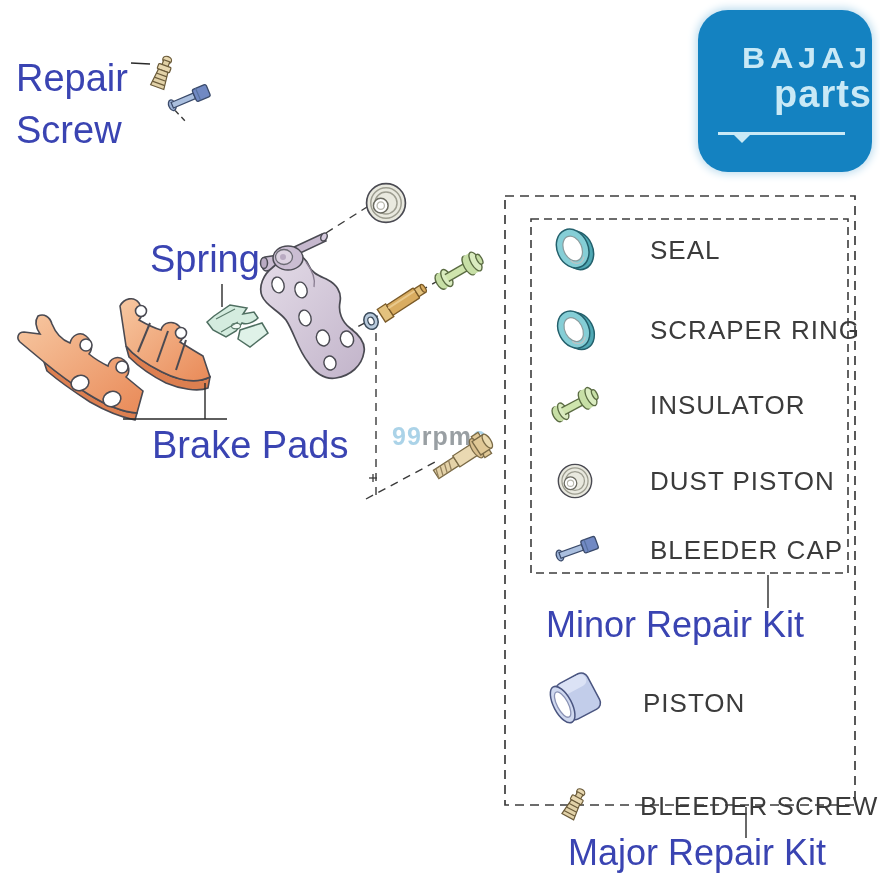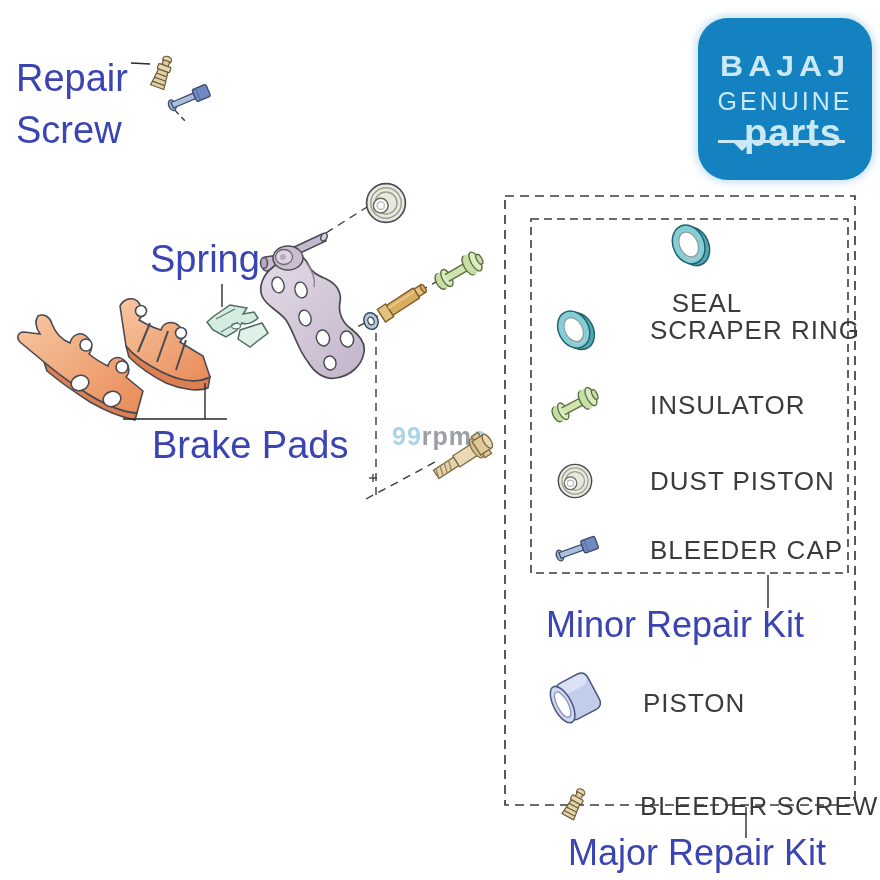--- a/index.html
+++ b/index.html
@@ -12,22 +12,22 @@
          font-family:"Liberation Sans",sans-serif;}
   svg{display:block;}
   #diagram{position:absolute;left:0;top:0;}
   .lbl{position:absolute;color:var(--label-blue);font-size:38px;line-height:1.15;white-space:nowrap;}
   .lbl-center{text-align:center;}
   .kit-row{position:absolute;left:532px;width:317px;height:76px;display:flex;align-items:center;}
   .kit-icon{width:85px;display:flex;justify-content:center;align-items:center;flex:0 0 85px;}
   .kit-label{color:var(--item-text);font-size:26px;letter-spacing:1px;white-space:nowrap;margin-left:33px;}
   .kit-label.tight{margin-left:6px;}
   .kit-label.piston{margin-left:26px;margin-top:10px;}
-  .logo{position:absolute;left:698px;top:18px;width:174px;height:162px;background:var(--logo-bg);
-        border-radius:30px;box-shadow:0 0 9px 2px #bcdcee;color:var(--logo-text);text-align:center;}
+  .logo{position:absolute;left:698px;top:10px;width:174px;height:162px;background:var(--logo-bg);
+        border-radius:30px;box-shadow:0 0 9px 2px #bcdcee;color:var(--logo-text);text-align:right;}
   .logo-brand{margin-top:30px;font-size:32px;font-weight:bold;letter-spacing:5px;transform:scaleY(.95);}
   .logo-genuine{margin-top:2px;font-size:25px;letter-spacing:3px;}
   .logo-parts{margin-top:-4px;font-size:38px;font-weight:bold;letter-spacing:1px;padding-left:16px;}
   .logo-underline{position:absolute;left:20px;right:27px;top:122px;height:3px;background:var(--logo-text);}
   .logo-arrow{position:absolute;left:16px;top:3px;width:0;height:0;
               border-left:8px solid transparent;border-right:8px solid transparent;
               border-top:8px solid var(--logo-text);}
 </style>
 </head>
 <body>
@@ -236,21 +236,21 @@
     <rect x="531" y="219" width="317" height="354" fill="none" style="stroke:var(--panel-border)" stroke-width="1.6" stroke-dasharray="8 5"></rect>
   </svg>
 
   <div class="lbl" style="left:16px;top:57px;">Repair</div>
   <div class="lbl" style="left:16px;top:109px;">Screw</div>
   <div class="lbl" style="left:150px;top:238px;">Spring</div>
   <div class="lbl" style="left:152px;top:424px;">Brake Pads</div>
   <div class="lbl lbl-center" style="left:500px;top:604px;width:350px;font-size:36px;">Minor Repair Kit</div>
   <div class="lbl lbl-center" style="left:522px;top:832px;width:350px;font-size:36px;">Major Repair Kit</div>
 
-  <div class="kit-row" style="top:203px;flex-direction:column;">
+  <div class="kit-row" style="top:212px;">
     <div class="kit-icon">
         <svg width="50" height="56" viewBox="0 0 50 56">
           <use href="#shape-ring" transform="translate(24,27)"></use>
         </svg>
       </div>
     <span class="kit-label">SEAL</span>
   </div>
   <div class="kit-row" style="top:367px;">
     <div class="kit-icon">
         <svg width="62" height="52" viewBox="0 0 62 52">
@@ -296,20 +296,19 @@
     <div class="kit-icon">
         <svg width="44" height="46" viewBox="0 0 44 46">
           <use href="#shape-bleederscrew" transform="translate(21,22) rotate(28) scale(0.95)"></use>
         </svg>
       </div>
     <span class="kit-label tight">BLEEDER SCREW</span>
   </div>
 
   <div class="logo">
     <div class="logo-brand">BAJAJ</div>
-    <div class="logo-genuine">GENUINE</div>
     <div class="logo-parts">parts</div>
     <div class="logo-underline">
       <div class="logo-arrow"></div>
     </div>
   </div>
 
 </div>
 
 </body></html>

